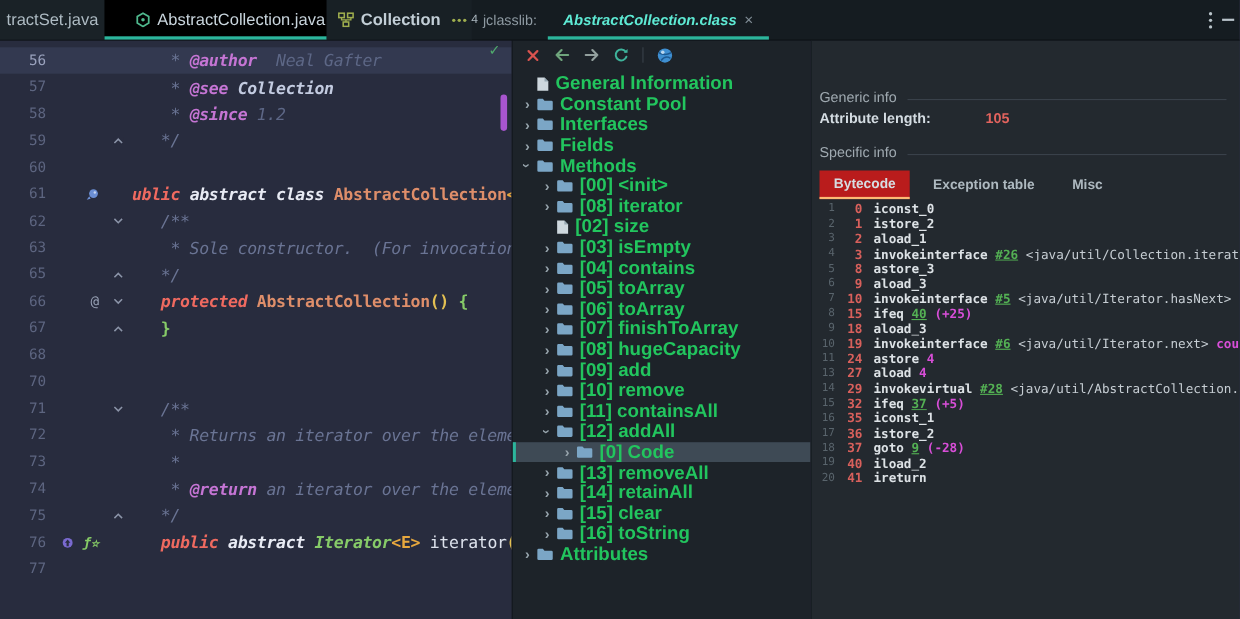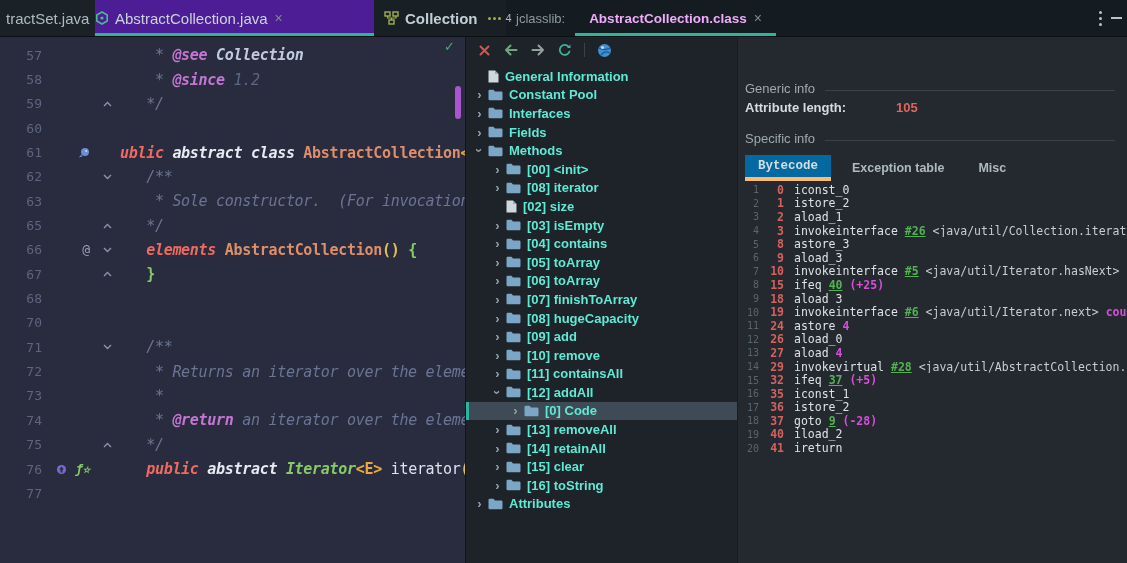--- a/index.html
+++ b/index.html
@@ -8,32 +8,32 @@
 
   .app { width:1127px; height:563px; display:flex; flex-direction:column; }
 
   
   .tabbar { height:37px; background:#151c21; display:flex; align-items:stretch;
             border-bottom:1px solid #0c1013; flex:0 0 37px; }
   .tab { display:flex; align-items:center; position:relative; cursor:pointer; }
   .tab .tlab { font-size:15px; color:#aebbc3; }
   .tclose { color:#7f8b94; font-size:14px; margin-left:7px; cursor:pointer; }
   .t1 { width:95px; background:#1a2227; padding-left:6px; overflow:hidden; }
-  .t2 { width:279px; background:#4c1d95; padding-left:0; }
+  .t2 { width:202px; background:#000000; padding-left:28px; }
   .t2 .tlab { color:#c9d5dd; }
   .t2::after, .tclass::after { content:""; position:absolute; left:0; right:0; bottom:0; height:3px; background:#2cb59c; }
   .t3 { width:132px; padding-left:10px; background:#182025; }
   .t3 .tlab { font-weight:bold; color:#c2ced6; }
   .ticon { display:inline-flex; margin-right:6px; }
   .tmore { display:inline-flex; align-items:center; margin-left:10px; }
   .tmore i { width:3px; height:3px; border-radius:50%; background:#9fae4e; margin-right:2px; display:inline-block; }
   .tmorecount { color:#aab6be; font-size:11px; margin-left:3px; }
   .jlabel { color:#8e9aa2; font-size:13px; display:flex; align-items:center; padding:0 10px 0 10px; }
   .tclass { padding:0 14px; }
-  .tclass .tlab2 { font-weight:bold; color:#f0abfc; font-size:13.5px; }
+  .tclass .tlab2 { font-weight:bold; color:#5eead4; font-size:13.5px;font-style:italic; }
   .tspacer { flex:1; }
   .kebab { width:18px; display:flex; flex-direction:column; align-items:center; justify-content:center; cursor:pointer; }
   .kebab i { width:3px; height:3px; border-radius:50%; background:#b9c4ca; margin:1.5px 0; }
   .hidebtn { width:16px; margin-right:2px; position:relative; cursor:pointer; }
   .hidebtn::before { content:""; position:absolute; top:17px; left:2px; width:11px; height:2px; background:#b9c4ca; }
 
   
   .main { flex:1; display:flex; min-height:0; }
 
   
@@ -74,45 +74,45 @@
   .tbico { display:inline-flex; align-items:center; justify-content:center; cursor:pointer; width:16px; height:16px; }
   .tbsep { width:1px; height:14px; background:#39424a; }
   .tree { flex:1; padding-top:4px; position:relative; overflow:hidden; }
   .trow { height:18.6px; display:flex; align-items:center; cursor:pointer; position:relative; }
   .trow.sel { background:#3e4a55; }
   .trow.sel::before { content:""; position:absolute; left:0; top:0; bottom:0; width:3px; background:#2cb59c; }
   .chevslot { width:17px; flex:0 0 17px; display:flex; justify-content:center; }
   .chev { color:#97a4ac; font-size:13px; font-weight:bold; line-height:1; cursor:pointer; }
   .chev.exp { transform:rotate(90deg); }
   .ticon2 { display:inline-flex; margin-right:6px; }
-  .tlabel { color:#5eead4; font-size:13px; font-weight:bold; white-space:pre; }
+  .tlabel { color:#22c55e; font-size:17px; font-weight:bold; white-space:pre; }
 
   
   .detail { flex:1; background:#23292f; border-left:1px solid #171d22; padding-left:7px;
             overflow:hidden; position:relative; }
   .ghead { margin-top:44px; display:flex; align-items:center; }
   .ghead.spec { margin-top:13px; }
   .ghead span { color:#9fa9b0; font-size:13px; white-space:nowrap; }
   .ghead .rule { flex:1; height:1px; background:#39414a; margin:4px 12px 0 10px; }
   .grow { height:22px; display:flex; align-items:center; }
   .grow:first-of-type { margin-top:16px; }
   .glabel { width:151px; flex:0 0 151px; color:#d4dce2; font-size:13px; font-weight:bold; }
   .glink { color:#54b154; font-size:13px; font-weight:bold; text-decoration:underline; cursor:pointer; }
   .gextra { color:#e2635e; font-size:13px; font-weight:bold; margin-left:8px; }
   .gval { color:#e2635e; font-size:13px; font-weight:bold; }
   .dtabs { display:flex; margin-top:9px; }
   .dtab { height:26px; display:flex; align-items:center; padding:0 13px; color:#aeb9c0;
           font-size:12.5px; font-weight:bold; cursor:pointer; margin-right:8px; }
-  .dtab.active { background:#0369a1; color:#d6dde2; border-bottom:4px solid #fdba74;font-family:Liberation Mono, monospace; }
+  .dtab.active { background:#b91c1c; color:#d6dde2; border-bottom:2px solid #fdba74; }
   .bytecode { margin-top:2px; font-family:"DejaVu Sans Mono", monospace; }
   .brow { height:13.6px; display:flex; align-items:center; white-space:pre; overflow:hidden; }
   .bln  { width:14px; flex:0 0 14px; text-align:right; color:#59646c; font-size:10px; }
   .boff { width:20px; flex:0 0 20px; text-align:right; color:#d8605c; font-size:11.5px; font-weight:bold; margin-left:5px; }
   .btok { margin-left:10px; font-size:11.5px; overflow:hidden; white-space:pre; }
-  .b-mn  { color:#dde2e6; font-weight:normal; }
+  .b-mn  { color:#dde2e6; font-weight:bold; }
   .b-lnk { color:#54b154; font-weight:bold; text-decoration:underline; cursor:pointer;margin-top:20px; }
   .b-txt { color:#c6cdd3; }
   .b-mag { color:#d84ed8; font-weight:bold; }
 </style>
 </head>
 <body>
 
 <div class="app">
 
   <div class="tabbar">
@@ -158,41 +158,42 @@
         <i></i>
         <i></i>
       </div>
     <div class="hidebtn"></div>
   </div>
 
   <div class="main">
 
     <div class="editor">
       <div id="editor-lines">
+          <div class="erow hl"><span class="lnum">56</span><span class="gico"></span><span class="fold"></span><span class="ecode"><span class="t-cmt">    * </span><span class="t-tag">@author</span><span class="t-cmtdim">  Neal Gafter</span></span></div>
           <div class="erow"><span class="lnum">57</span><span class="gico"></span><span class="fold"></span><span class="ecode"><span class="t-cmt">    * </span><span class="t-tag">@see</span><span class="t-cmtref"> Collection</span></span></div>
           <div class="erow"><span class="lnum">58</span><span class="gico"></span><span class="fold"></span><span class="ecode"><span class="t-cmt">    * </span><span class="t-tag">@since</span><span class="t-cmtdim"> 1.2</span></span></div>
           <div class="erow"><span class="lnum">59</span><span class="gico"></span><span class="fold hasline"><svg width="9" height="6" viewBox="0 0 9 6">
                 <polyline points="1,5 4.5,1.5 8,5" fill="none" stroke="#8b94a8" stroke-width="1.4"></polyline>
               </svg></span><span class="ecode"><span class="t-cmt">   */</span></span></div>
           <div class="erow"><span class="lnum">60</span><span class="gico"></span><span class="fold hasline"></span><span class="ecode"></span></div>
           <div class="erow"><span class="lnum">61</span><span class="gico"><span class="gi"><svg width="12" height="12" viewBox="0 0 12 12">
                   <circle cx="7" cy="5" r="4" fill="#6c8fd4"></circle>
                   <path d="M3.2 7.5 L0.8 10.5 L4.4 9.6 Z" fill="#6c8fd4"></path>
                   <circle cx="8.2" cy="4" r="1.1" fill="#c7d6f2"></circle>
                 </svg></span></span><span class="fold hasline"></span><span class="ecode"><span class="t-kw">ublic </span><span class="t-kwb">abstract class </span><span class="t-type">AbstractCollection</span><span class="t-gen">&lt;E&gt;</span></span></div>
           <div class="erow"><span class="lnum">62</span><span class="gico"></span><span class="fold hasline"><svg width="9" height="6" viewBox="0 0 9 6">
                 <polyline points="1,1 4.5,4.5 8,1" fill="none" stroke="#8b94a8" stroke-width="1.4"></polyline>
               </svg></span><span class="ecode"><span class="t-cmt">   /**</span></span></div>
           <div class="erow"><span class="lnum">63</span><span class="gico"></span><span class="fold hasline"></span><span class="ecode"><span class="t-cmt">    * Sole constructor.  (For invocation by</span></span></div>
           <div class="erow"><span class="lnum">65</span><span class="gico"></span><span class="fold hasline"><svg width="9" height="6" viewBox="0 0 9 6">
                 <polyline points="1,5 4.5,1.5 8,5" fill="none" stroke="#8b94a8" stroke-width="1.4"></polyline>
               </svg></span><span class="ecode"><span class="t-cmt">   */</span></span></div>
           <div class="erow"><span class="lnum">66</span><span class="gico"><span class="gi gi-at">@</span></span><span class="fold hasline"><svg width="9" height="6" viewBox="0 0 9 6">
                 <polyline points="1,1 4.5,4.5 8,1" fill="none" stroke="#8b94a8" stroke-width="1.4"></polyline>
-              </svg></span><span class="ecode"><span class="t-kw">   elements </span><span class="t-type">AbstractCollection</span><span class="t-paren">()</span><span class="t-pln"> </span><span class="t-brace">{</span></span></div>
+              </svg></span><span class="ecode"><span class="t-kw">   protected </span><span class="t-type">AbstractCollection</span><span class="t-paren">()</span><span class="t-pln"> </span><span class="t-brace">{</span></span></div>
           <div class="erow"><span class="lnum">67</span><span class="gico"></span><span class="fold hasline"><svg width="9" height="6" viewBox="0 0 9 6">
                 <polyline points="1,5 4.5,1.5 8,5" fill="none" stroke="#8b94a8" stroke-width="1.4"></polyline>
               </svg></span><span class="ecode"><span class="t-brace">   }</span></span></div>
           <div class="erow"><span class="lnum">68</span><span class="gico"></span><span class="fold hasline"></span><span class="ecode"></span></div>
           <div class="erow"><span class="lnum">70</span><span class="gico"></span><span class="fold hasline"></span><span class="ecode"></span></div>
           <div class="erow"><span class="lnum">71</span><span class="gico"></span><span class="fold hasline"><svg width="9" height="6" viewBox="0 0 9 6">
                 <polyline points="1,1 4.5,4.5 8,1" fill="none" stroke="#8b94a8" stroke-width="1.4"></polyline>
               </svg></span><span class="ecode"><span class="t-cmt">   /**</span></span></div>
           <div class="erow"><span class="lnum">72</span><span class="gico"></span><span class="fold hasline"></span><span class="ecode"><span class="t-cmt">    * Returns an iterator over the elements</span></span></div>
           <div class="erow"><span class="lnum">73</span><span class="gico"></span><span class="fold hasline"></span><span class="ecode"><span class="t-cmt">    *</span></span></div>
@@ -531,21 +532,20 @@
           <div class="brow"><span class="bln">2</span><span class="boff">1</span><span class="btok"><span class="b-mn">istore_2</span></span></div>
           <div class="brow"><span class="bln">3</span><span class="boff">2</span><span class="btok"><span class="b-mn">aload_1</span></span></div>
           <div class="brow"><span class="bln">4</span><span class="boff">3</span><span class="btok"><span class="b-mn">invokeinterface</span> <span class="b-lnk">#26</span> <span class="b-txt">&lt;java/util/Collection.iterator&gt;</span> </span></div>
           <div class="brow"><span class="bln">5</span><span class="boff">8</span><span class="btok"><span class="b-mn">astore_3</span></span></div>
           <div class="brow"><span class="bln">6</span><span class="boff">9</span><span class="btok"><span class="b-mn">aload_3</span></span></div>
           <div class="brow"><span class="bln">7</span><span class="boff">10</span><span class="btok"><span class="b-mn">invokeinterface</span> <span class="b-lnk">#5</span> <span class="b-txt">&lt;java/util/Iterator.hasNext&gt;</span> <span class="b-mag">count</span></span></div>
           <div class="brow"><span class="bln">8</span><span class="boff">15</span><span class="btok"><span class="b-mn">ifeq</span> <span class="b-lnk">40</span> <span class="b-mag">(+25)</span></span></div>
           <div class="brow"><span class="bln">9</span><span class="boff">18</span><span class="btok"><span class="b-mn">aload_3</span></span></div>
           <div class="brow"><span class="bln">10</span><span class="boff">19</span><span class="btok"><span class="b-mn">invokeinterface</span> <span class="b-lnk">#6</span> <span class="b-txt">&lt;java/util/Iterator.next&gt;</span> <span class="b-mag">count 1</span></span></div>
           <div class="brow"><span class="bln">11</span><span class="boff">24</span><span class="btok"><span class="b-mn">astore</span> <span class="b-mag">4</span></span></div>
-          <div class="brow"><span class="bln">12</span><span class="boff">26</span><span class="btok"><span class="b-mn">aload_0</span></span></div>
           <div class="brow"><span class="bln">13</span><span class="boff">27</span><span class="btok"><span class="b-mn">aload</span> <span class="b-mag">4</span></span></div>
           <div class="brow"><span class="bln">14</span><span class="boff">29</span><span class="btok"><span class="b-mn">invokevirtual</span> <span class="b-lnk">#28</span> <span class="b-txt">&lt;java/util/AbstractCollection.add&gt;</span></span></div>
           <div class="brow"><span class="bln">15</span><span class="boff">32</span><span class="btok"><span class="b-mn">ifeq</span> <span class="b-lnk">37</span> <span class="b-mag">(+5)</span></span></div>
           <div class="brow"><span class="bln">16</span><span class="boff">35</span><span class="btok"><span class="b-mn">iconst_1</span></span></div>
           <div class="brow"><span class="bln">17</span><span class="boff">36</span><span class="btok"><span class="b-mn">istore_2</span></span></div>
           <div class="brow"><span class="bln">18</span><span class="boff">37</span><span class="btok"><span class="b-mn">goto</span> <span class="b-lnk">9</span> <span class="b-mag">(-28)</span></span></div>
           <div class="brow"><span class="bln">19</span><span class="boff">40</span><span class="btok"><span class="b-mn">iload_2</span></span></div>
           <div class="brow"><span class="bln">20</span><span class="boff">41</span><span class="btok"><span class="b-mn">ireturn</span></span></div>
         </div>
     </div>

